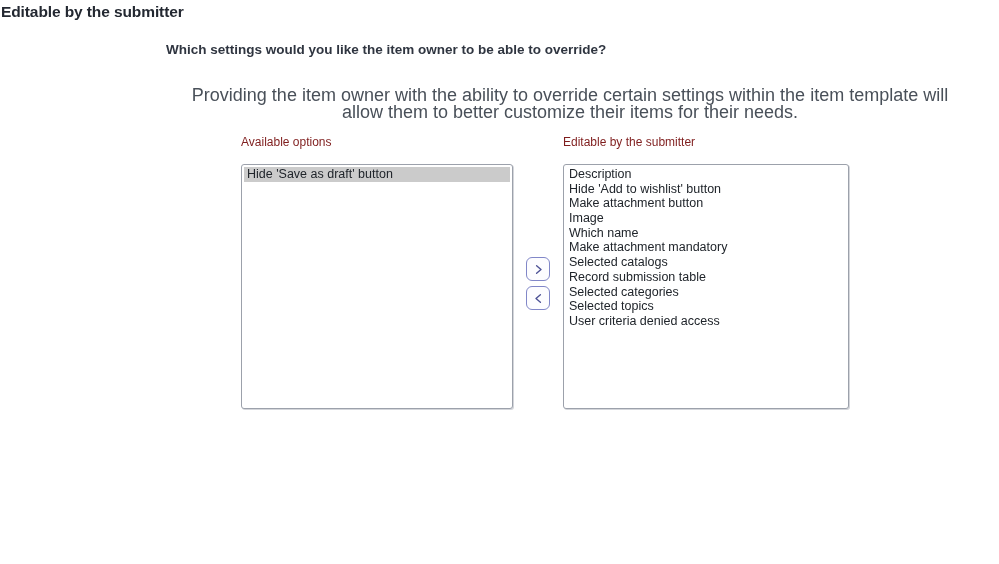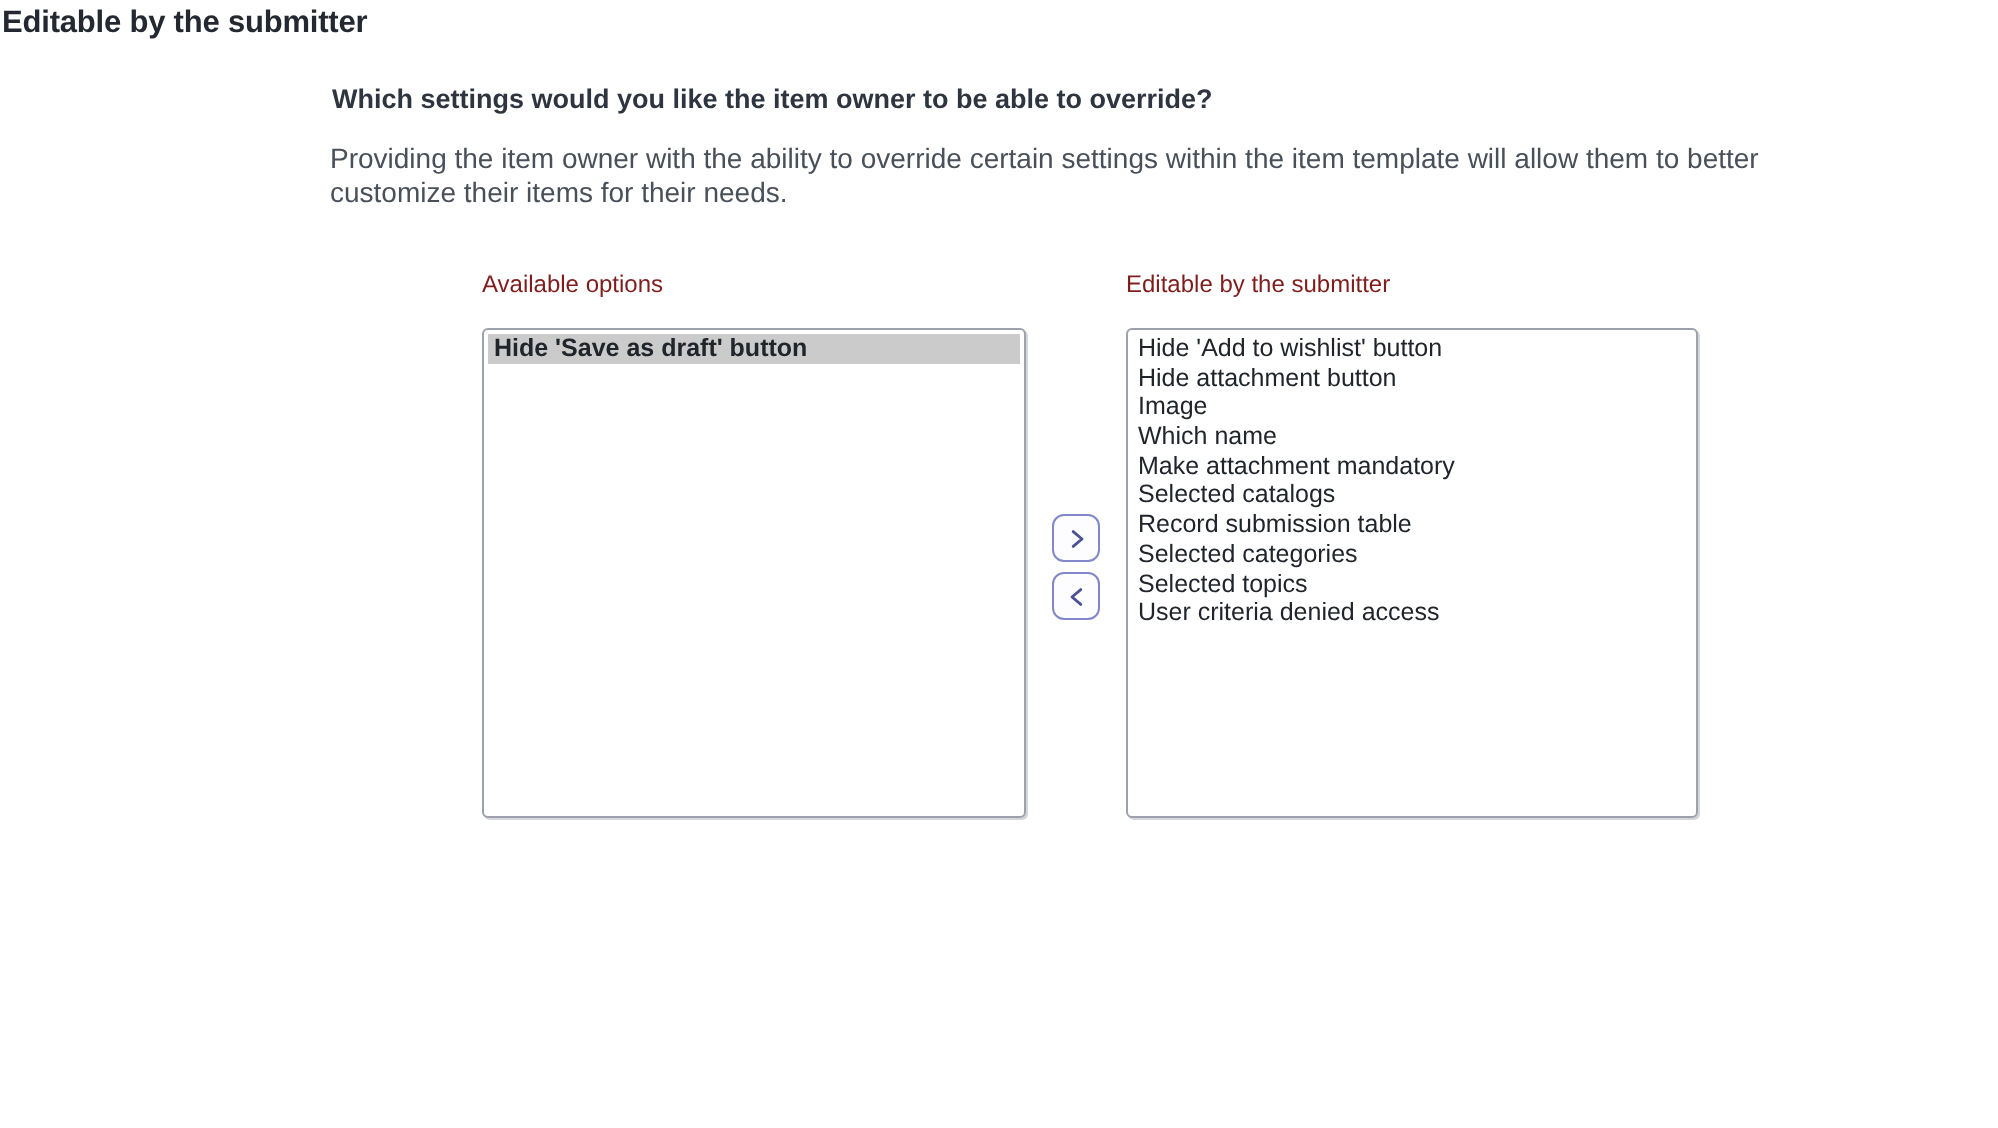--- a/index.html
+++ b/index.html
@@ -18,23 +18,24 @@
     color: #232831; letter-spacing: -0.1px;
   }
   .question {
     position: absolute; left: 166px; top: 42px;
     margin: 0; width: 800px;
     font-size: 13.5px; font-weight: 700;
     color: #2f3540;
   }
   .description {
     position: absolute; left: 165px; top: 71px;
-    margin: 0; width: 778px;
-    font-size: 14px; line-height: 16.5px;
+    margin: 16px; width: 778px;
+    font-size: 18px; line-height: 16.5px;
     color: #495059;
+    text-align: center;
   }
   .list-label {
     position: absolute; top: 135px;
     font-size: 12px; color: #7f1d1d;
   }
   .available-label { left: 241px; }
   .selected-label  { left: 563px; }
   .listbox {
     position: absolute; top: 164px; height: 245px;
     background: #ffffff;
@@ -46,21 +47,21 @@
     cursor: default;
   }
   .available-box { left: 241px; width: 272px; }
   .selected-box  { left: 563px; width: 286px; }
   .option {
     height: 14.7px; line-height: 14.8px;
     padding: 0 3px;
     font-size: 12.5px; color: #20252b;
     white-space: nowrap; overflow: hidden;
   }
-  .option.selected { background: #cbcbcb; font-weight: bold; }
+  .option.selected { background: #cbcbcb; }
   .controls {
     position: absolute; left: 526px; top: 257px;
     display: flex; flex-direction: column; gap: 5px;
   }
   .move-btn {
     width: 24px; height: 24px;
     border: 1px solid #8187c8;
     border-radius: 6px;
     background: #fdfdff;
     padding: 0; margin: 0;
@@ -95,22 +96,23 @@
       </svg>
     </button>
     <button class="move-btn">
       <svg width="13" height="13" viewBox="0 0 13 13" fill="none" stroke="#4c5195" stroke-width="1.4" stroke-linecap="round" stroke-linejoin="round">
         <polyline points="8.4,2.8 4.0,6.5 8.4,10.2"></polyline>
       </svg>
     </button>
   </div>
 
   <div class="listbox selected-box" role="listbox">
+      <div class="option" role="option">Description</div>
       <div class="option" role="option">Hide 'Add to wishlist' button</div>
-      <div class="option" role="option">Hide attachment button</div>
+      <div class="option" role="option">Make attachment button</div>
       <div class="option" role="option">Image</div>
       <div class="option" role="option">Which name</div>
       <div class="option" role="option">Make attachment mandatory</div>
       <div class="option" role="option">Selected catalogs</div>
       <div class="option" role="option">Record submission table</div>
       <div class="option" role="option">Selected categories</div>
       <div class="option" role="option">Selected topics</div>
       <div class="option" role="option">User criteria denied access</div>
     </div>
 

